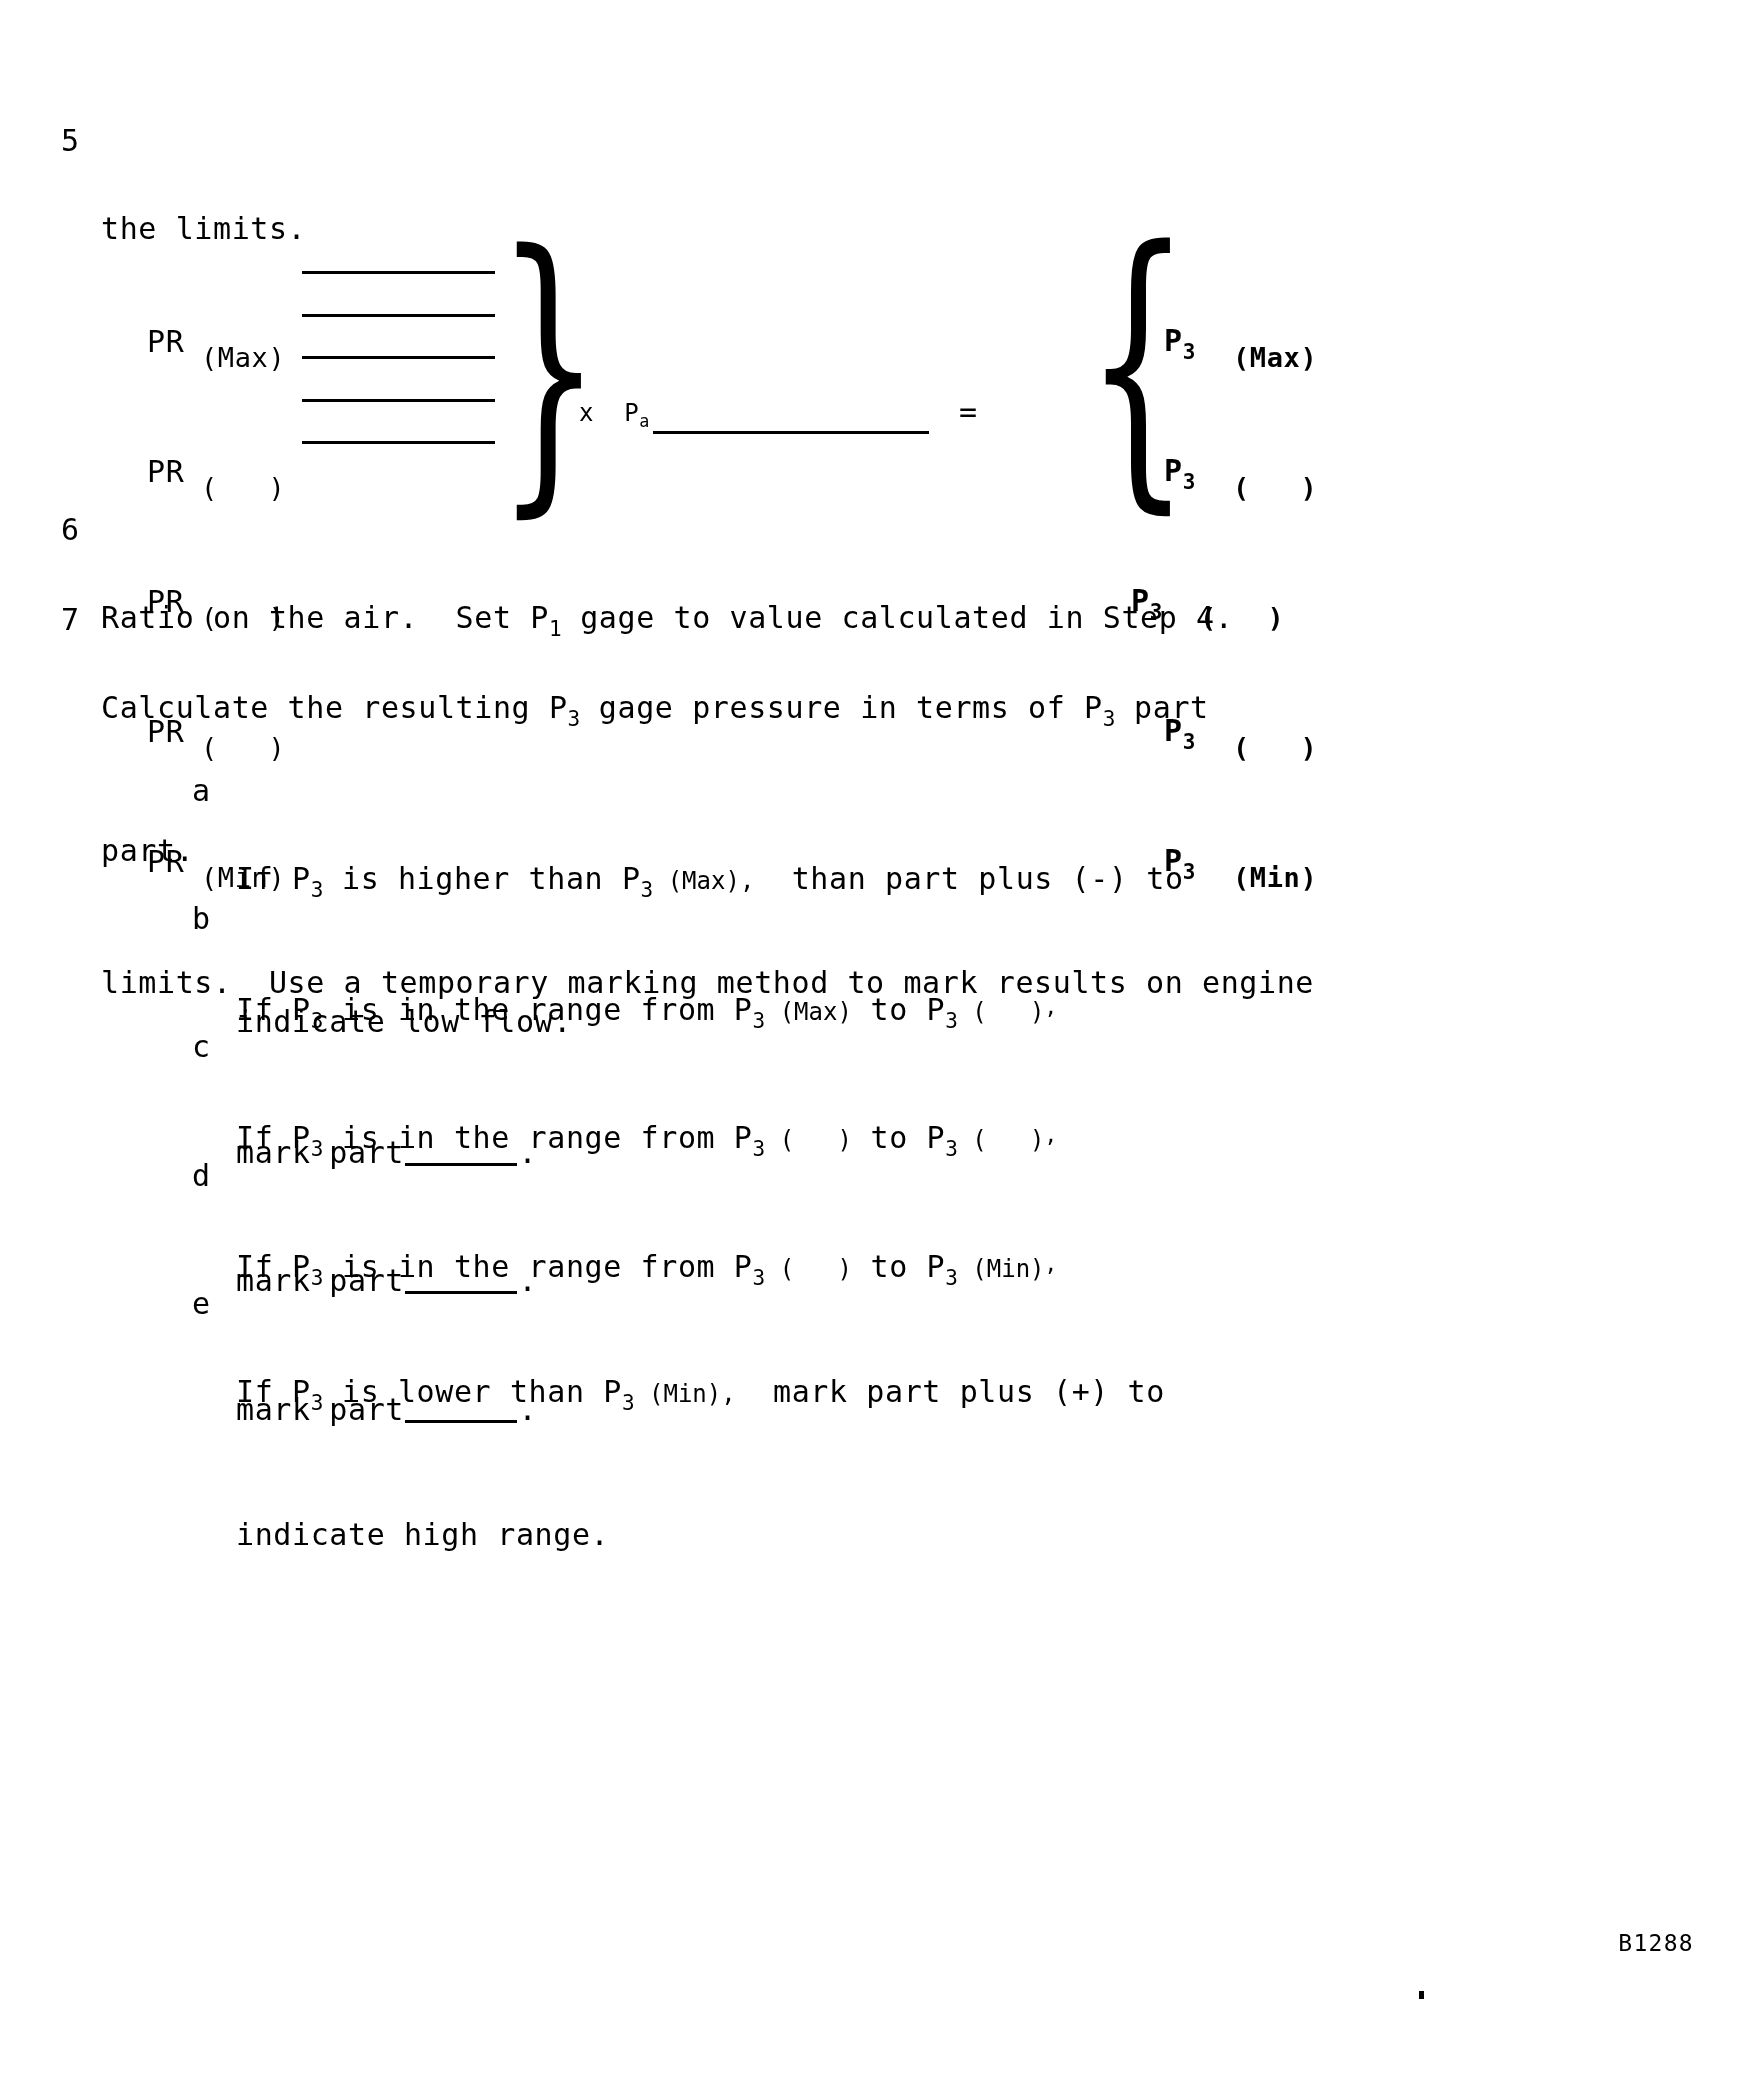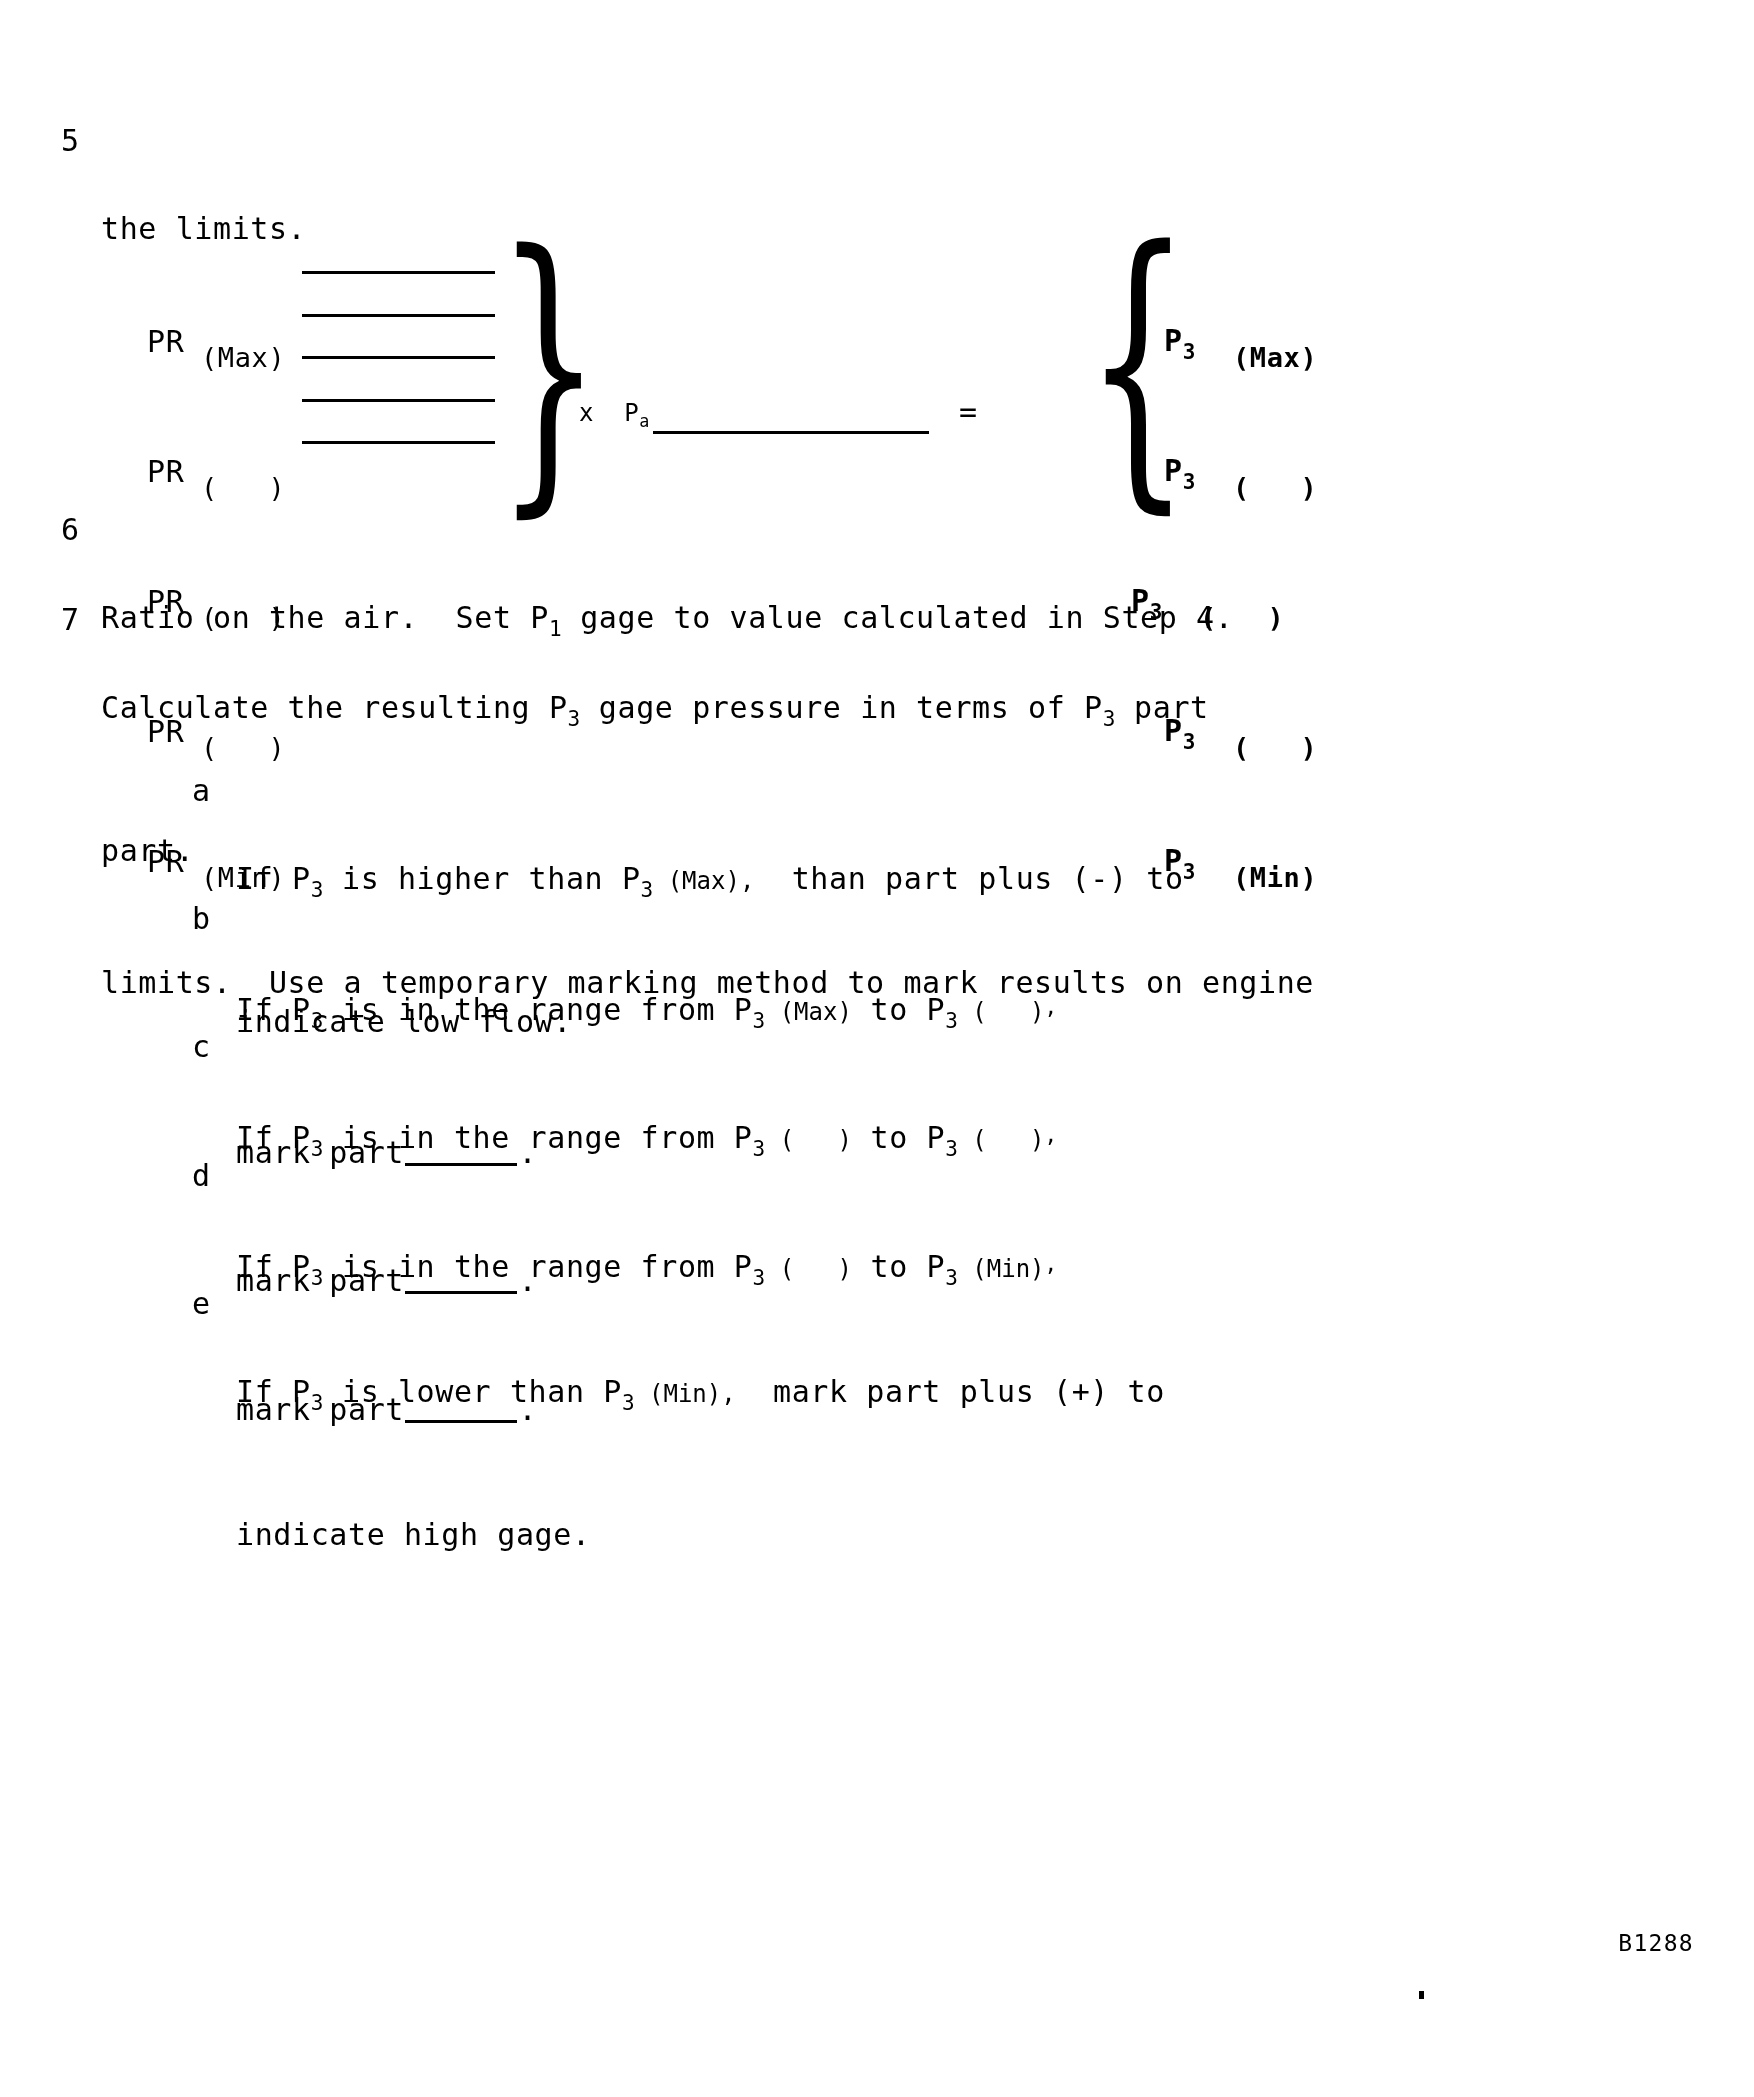--- a/index.html
+++ b/index.html
@@ -349,21 +349,21 @@
     <span class="sub-body">
       <span class="step-line"><span>If P</span><sub>3</sub><span> is in the range from P</span><sub>3</sub><span class="sm"> (   )</span><span> to P</span><sub>3</sub><span class="sm"> (Min)</span><sup>,</sup></span>
       <span class="step-line"><span>mark part</span><span class="blank"></span><span>.</span></span>
     </span>
   </div>
 
   <div class="subitem mono" id="subitem-e" style="left:192px; top:1282px; width:1478px;">
     <span class="sub-letter">e</span>
     <span class="sub-body">
       <span class="step-line"><span>If P</span><sub>3</sub><span> is lower than P</span><sub>3</sub><span class="sm"> (Min),</span><span>  mark part plus (+) to</span></span>
-      <span class="step-line"><span>indicate high gage.</span></span>
+      <span class="step-line"><span>indicate high range.</span></span>
     </span>
   </div>
 
   <div id="footer-code" class="mono">B1288</div>
   <div id="stray-mark"></div>
 
 </div>
 
 
 </body></html>

